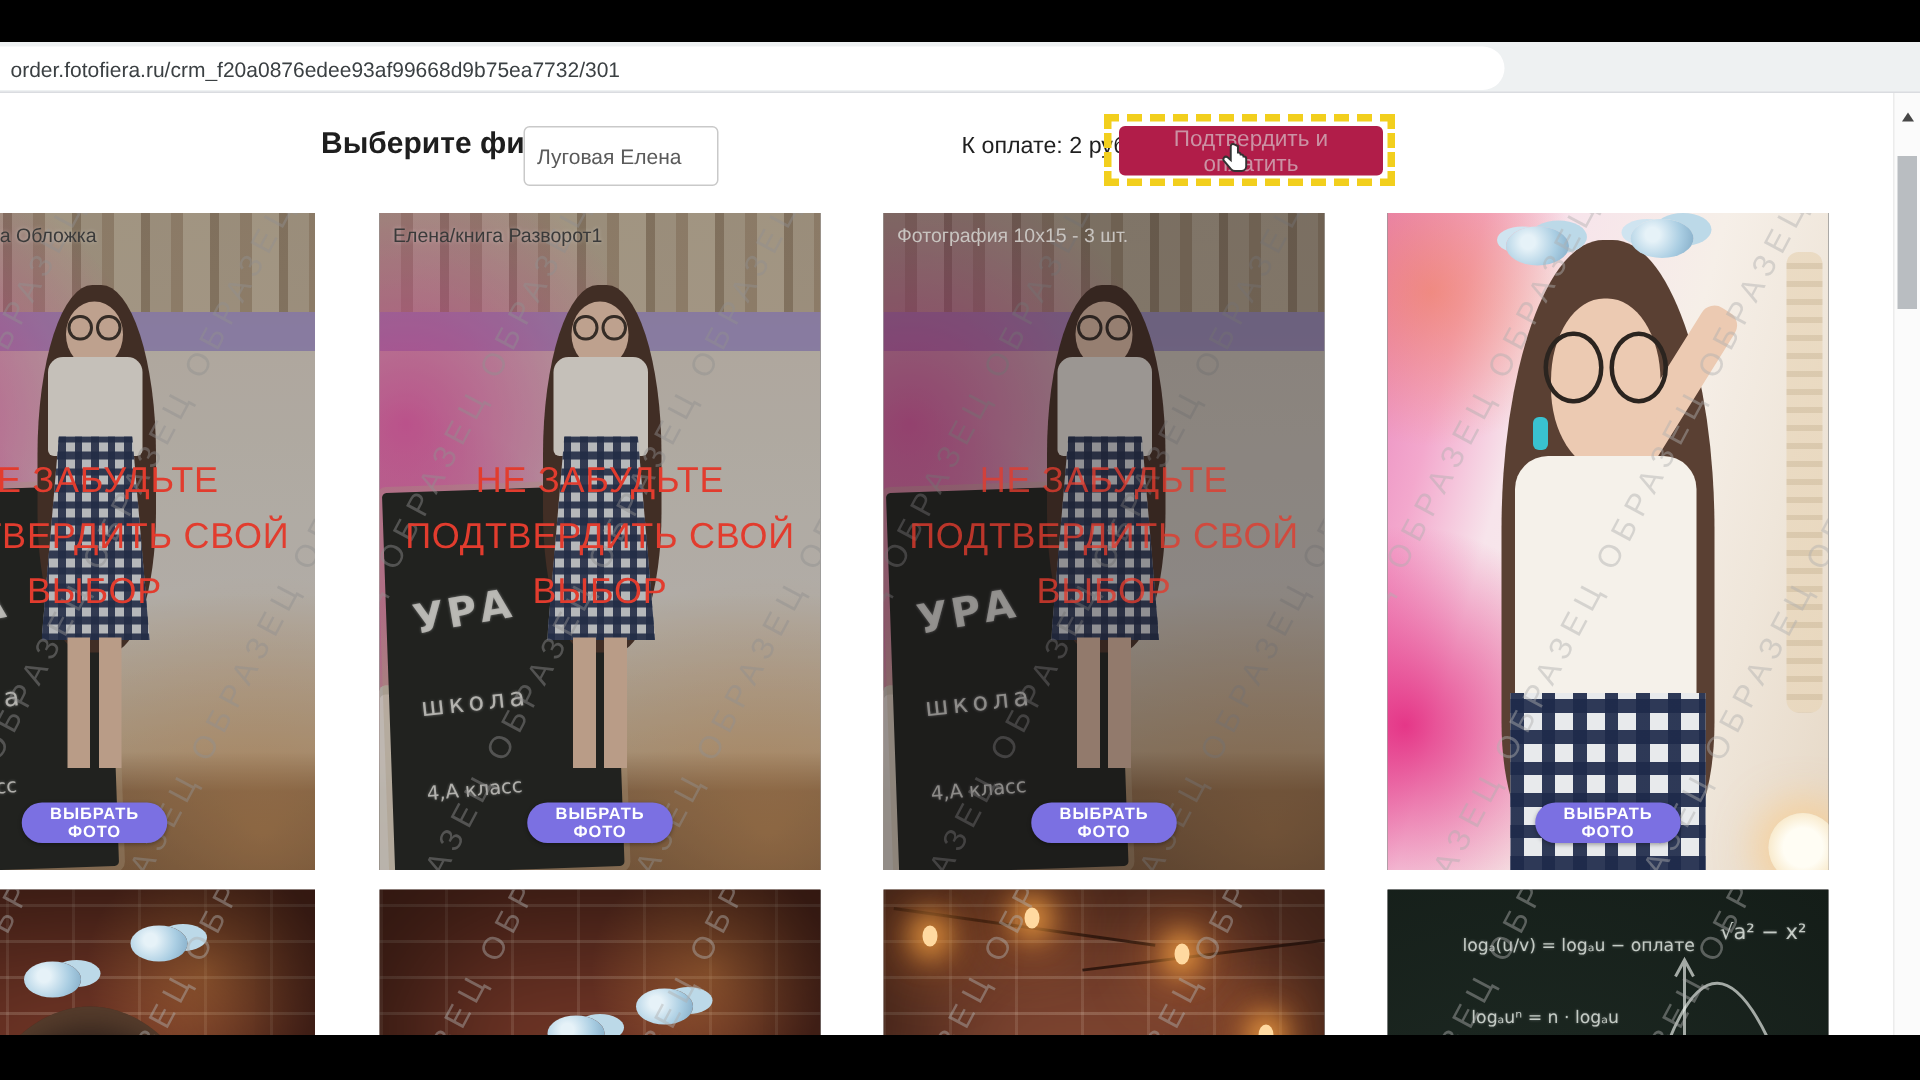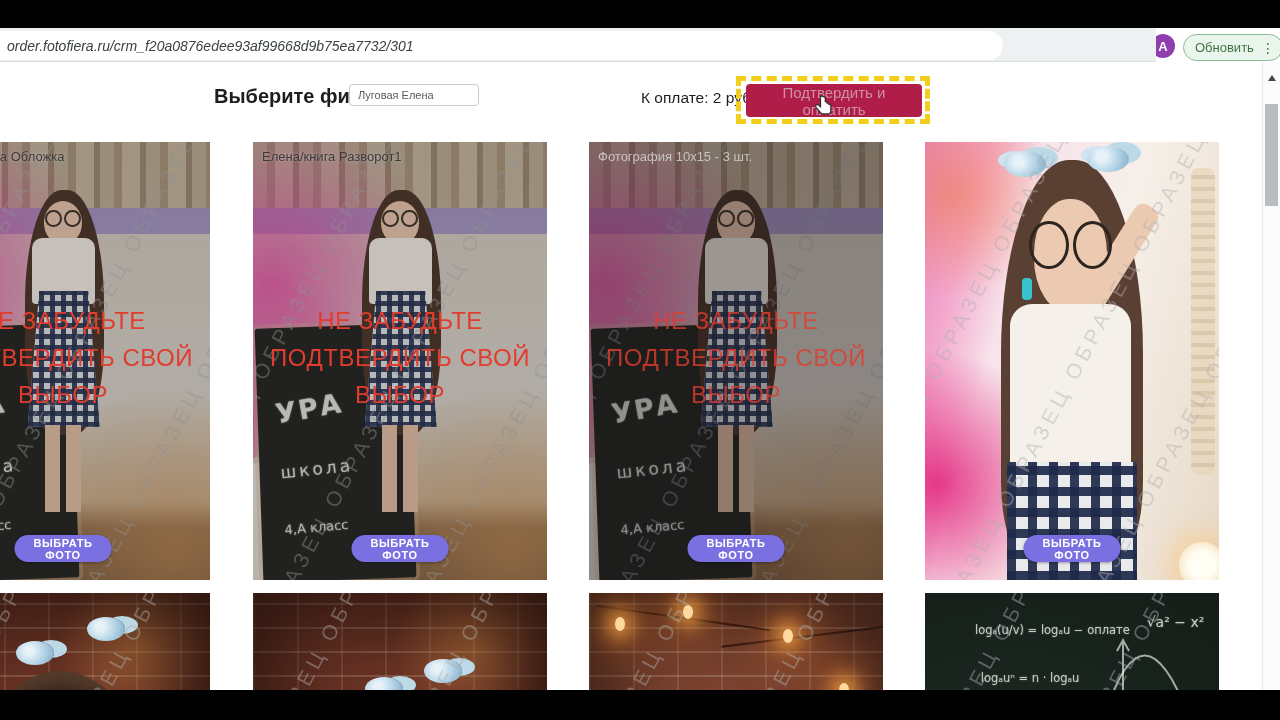--- a/index.html
+++ b/index.html
@@ -5,22 +5,22 @@
   html,body{margin:0;padding:0;background:#000;}
   *{box-sizing:border-box;}
   .stage{position:relative;width:1280px;height:720px;overflow:hidden;background:#fff;
          font-family:"Liberation Sans","DejaVu Sans",sans-serif;}
 
   
   .bar-top{position:absolute;left:0;top:0;width:1280px;height:28px;background:#000;z-index:60;}
   .bar-bottom{position:absolute;left:0;top:690px;width:1280px;height:30px;background:#000;z-index:60;}
 
   
-  .toolbar{position:absolute;left:0;top:28px;width:1156px;height:34px;background:#eef1f2;
-           border-bottom:1px solid #dadce0;z-index:20;font-style:italic;}
+  .toolbar{position:absolute;left:0;top:28px;width:1280px;height:34px;background:#eef1f2;
+           border-bottom:1px solid #dadce0;z-index:20;}
   .omnibox{position:absolute;left:0;top:3px;width:1003px;height:29px;background:#fff;
            border-radius:0 15px 15px 0;display:flex;align-items:center;}
   .url-text{padding-left:7px;font-size:14px;color:#3b4043;white-space:nowrap;overflow:hidden;}
   .tb-icon{position:absolute;top:37px;width:18px;height:18px;display:flex;align-items:center;justify-content:center;}
   .tb-icon svg{display:block;}
   .star-glyph{font-size:18px;color:#5f6368;line-height:1;}
   .mini-search{width:11px;height:11px;border:2px solid #9aa0a6;border-radius:50%;position:relative;}
   .mini-search::after{content:"";position:absolute;left:9px;top:9px;width:5px;height:2px;background:#9aa0a6;transform:rotate(45deg);}
   .ext-yellow{width:14px;height:14px;background:#e2b93b;border-radius:4px;position:relative;}
   .ext-yellow::after{content:"";position:absolute;left:4px;top:4px;width:6px;height:6px;border-radius:50%;background:#f6e49a;}
@@ -31,22 +31,22 @@
   .split::after{content:"";position:absolute;right:0;top:0;width:5px;height:10px;background:#52565a;}
   .avatar{position:absolute;left:1151px;top:34px;width:24px;height:24px;border-radius:50%;background:#8e3fad;
           color:#fff;font-size:13px;font-weight:700;display:flex;align-items:center;justify-content:center;}
   .refresh-pill{position:absolute;left:1183px;top:34px;height:27px;min-width:88px;padding:0 7px 0 11px;
           border:1.5px solid #8cb995;border-radius:14px;background:#eaf6ec;display:flex;align-items:center;gap:7px;}
   .refresh-pill .lbl{font-size:13px;color:#3e7347;}
   .refresh-pill .dots{font-size:14px;color:#3e7347;line-height:1;}
 
   
   .page-title{position:absolute;left:214px;top:85px;font-size:20px;font-weight:700;color:#1e1e1e;z-index:10;}
-  .fio-input{position:absolute;top:84px;height:22px;border:1px solid #c9c9c9;border-radius:4px;
-             padding:0 8px;font-size:11px;color:#5a5a5a;background:#fff;z-index:10;
+  .fio-input{position:absolute;top:84px;height:40px;border:1px solid #c9c9c9;border-radius:4px;
+             padding:0 8px;font-size:14px;color:#5a5a5a;background:#fff;z-index:10;
              font-family:"Liberation Sans","DejaVu Sans",sans-serif;}
   .in-name{left:349px;width:130px;}
   .in-mail{left:489px;width:141px;}
   .total-label{position:absolute;left:641px;top:89px;font-size:15.5px;color:#1f1f1f;z-index:10;}
   .highlight-box{position:absolute;left:736px;top:76px;width:194px;height:48px;
              border:5px dashed #f2cf1d;z-index:11;}
   .confirm-btn{position:absolute;left:746px;top:84px;width:176px;height:33px;border:none;border-radius:4px;
              background:#b11d49;color:#cb92a4;font-size:15px;font-weight:500;z-index:12;
              display:flex;align-items:center;justify-content:center;
              font-family:"Liberation Sans","DejaVu Sans",sans-serif;}

